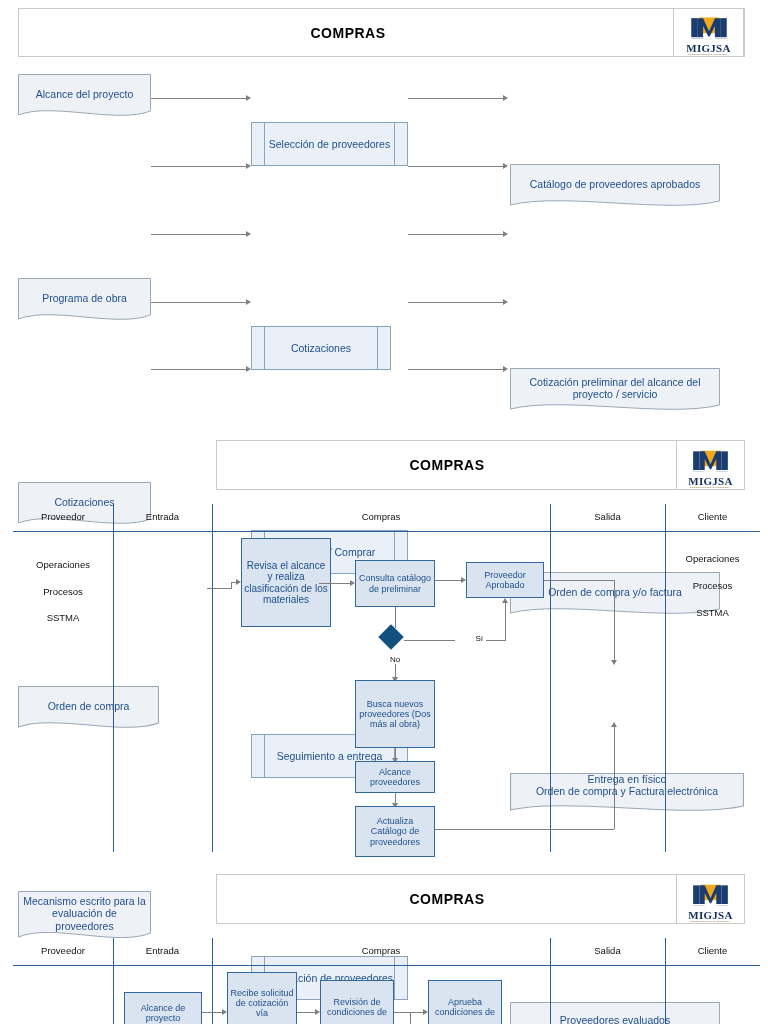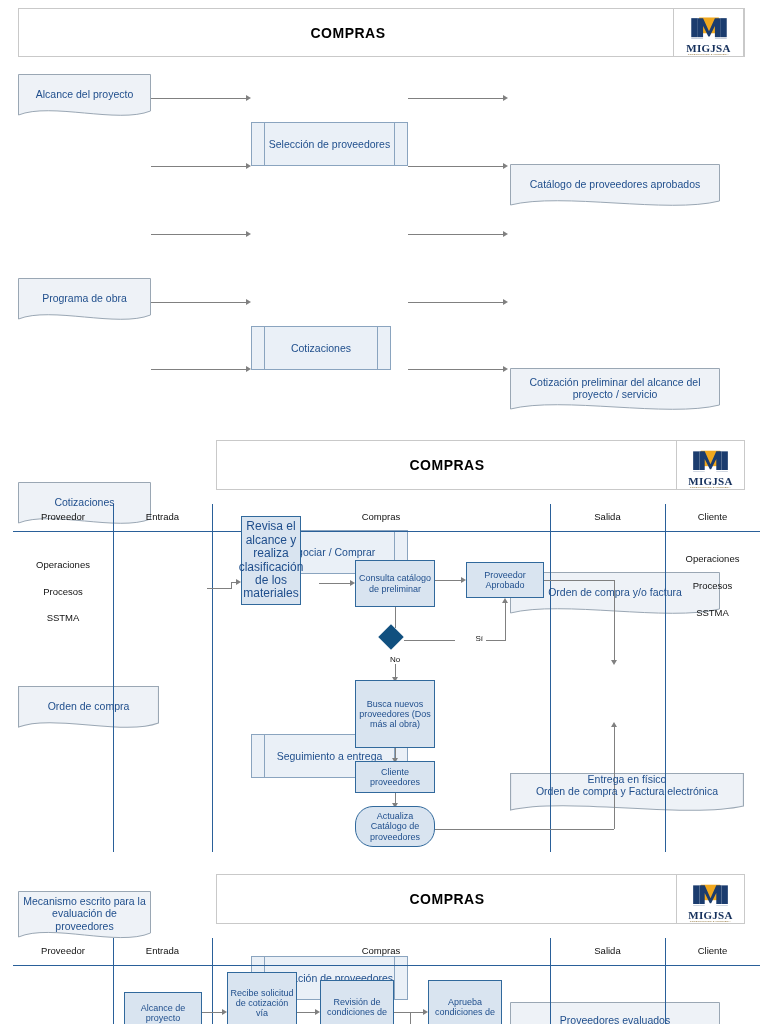--- a/index.html
+++ b/index.html
@@ -207,21 +207,21 @@
 <div class="vline abs" style="left:550px;top:504px;height:348px;"></div>
 <div class="vline abs" style="left:665px;top:504px;height:348px;"></div>
 
 <div class="lanetxt abs" style="left:13px;top:559px;width:100px;font-size:9.5px;">Operaciones</div>
 <div class="lanetxt abs" style="left:13px;top:586px;width:100px;font-size:9.5px;">Procesos</div>
 <div class="lanetxt abs" style="left:13px;top:612px;width:100px;font-size:9.5px;">SSTMA</div>
 <div class="lanetxt abs" style="left:665px;top:553px;width:95px;font-size:9.5px;">Operaciones</div>
 <div class="lanetxt abs" style="left:665px;top:580px;width:95px;font-size:9.5px;">Procesos</div>
 <div class="lanetxt abs" style="left:665px;top:607px;width:95px;font-size:9.5px;">SSTMA</div>
 
-<div class="box abs" style="left:241px;top:516px;width:60px;height:89px;font-size:12px;">
+<div class="box abs" style="left:241px;top:538px;width:90px;height:89px;font-size:10px;">
   <span>Revisa el alcance y realiza clasificación de los materiales</span>
 </div>
 
 <div class="cn cnh abs" style="left:207px;top:588px;width:24px;"></div>
 <div class="cn cnv abs" style="left:231px;top:582px;height:7px;"></div>
 <div class="cn cnh abs" style="left:231px;top:582px;width:6px;"></div>
 <div class="arr arr-r abs" style="left:236px;top:579px;"></div>
 
 <div class="box abs" style="left:355px;top:560px;width:80px;height:47px;font-size:9px;">
   <span>Consulta catálogo de preliminar</span>
@@ -248,26 +248,26 @@
 <div class="cn cnv abs" style="left:395px;top:664px;height:13px;"></div>
 <div class="arr arr-d abs" style="left:392px;top:677px;"></div>
 
 <div class="box abs" style="left:355px;top:680px;width:80px;height:68px;font-size:9px;">
   <span>Busca nuevos proveedores (Dos más al obra)</span>
 </div>
 <div class="cn cnv abs" style="left:395px;top:748px;height:10px;"></div>
 <div class="arr arr-d abs" style="left:392px;top:758px;"></div>
 
 <div class="box abs" style="left:355px;top:761px;width:80px;height:32px;font-size:9px;">
-  <span>Cliente proveedores</span>
+  <span>Alcance proveedores</span>
 </div>
 <div class="cn cnv abs" style="left:395px;top:793px;height:10px;"></div>
 <div class="arr arr-d abs" style="left:392px;top:803px;"></div>
 
-<div class="box abs" style="left:355px;top:806px;width:80px;height:41px;font-size:9px;border-radius:18px;">
+<div class="box abs" style="left:355px;top:806px;width:80px;height:51px;font-size:9px;">
   <span>Actualiza Catálogo de proveedores</span>
 </div>
 
 <div class="cn cnh abs" style="left:544px;top:580px;width:70px;"></div>
 <div class="cn cnv abs" style="left:614px;top:580px;height:80px;"></div>
 <div class="arr arr-d abs" style="left:611px;top:660px;"></div>
 
 <div class="cn cnh abs" style="left:435px;top:829px;width:179px;"></div>
 <div class="cn cnv abs" style="left:614px;top:727px;height:102px;"></div>
 <div class="arr arr-u abs" style="left:611px;top:722px;"></div>

